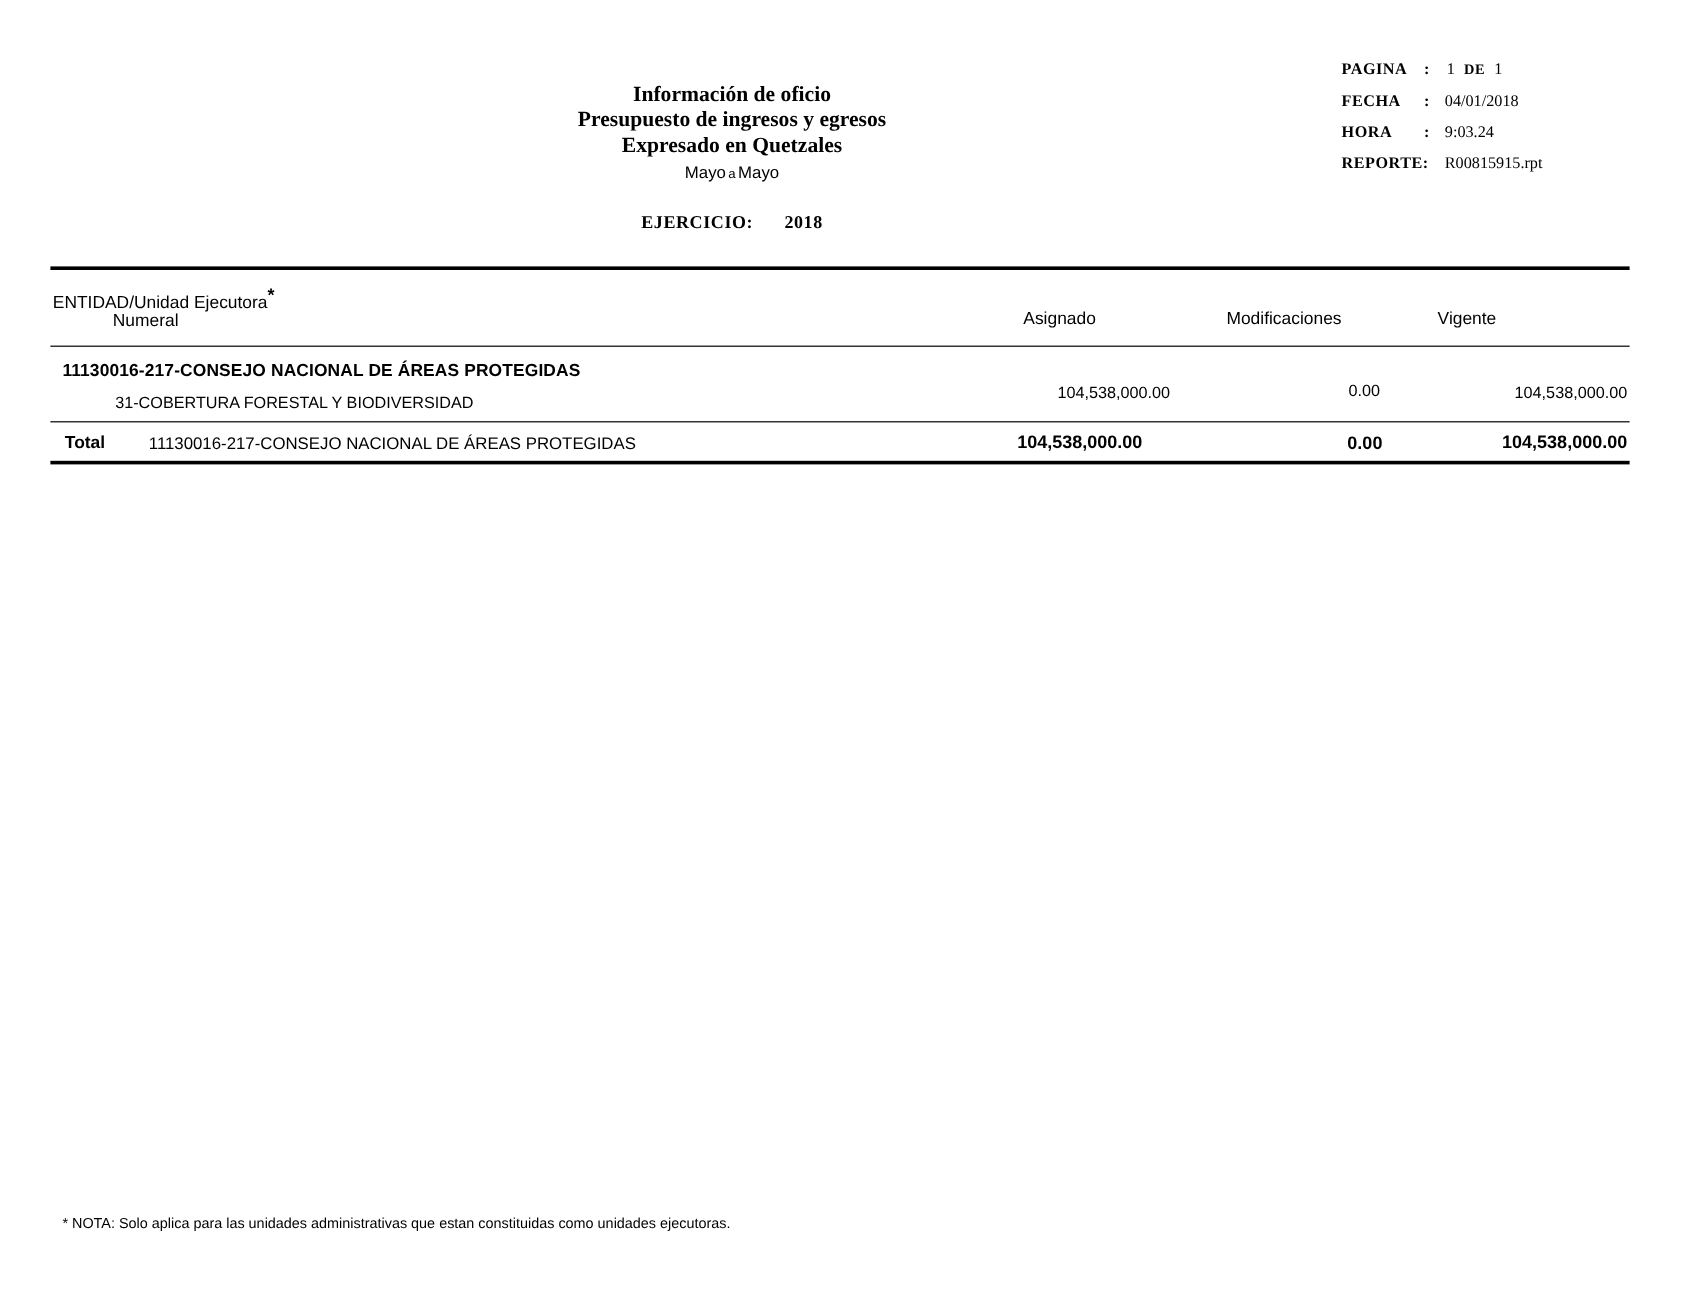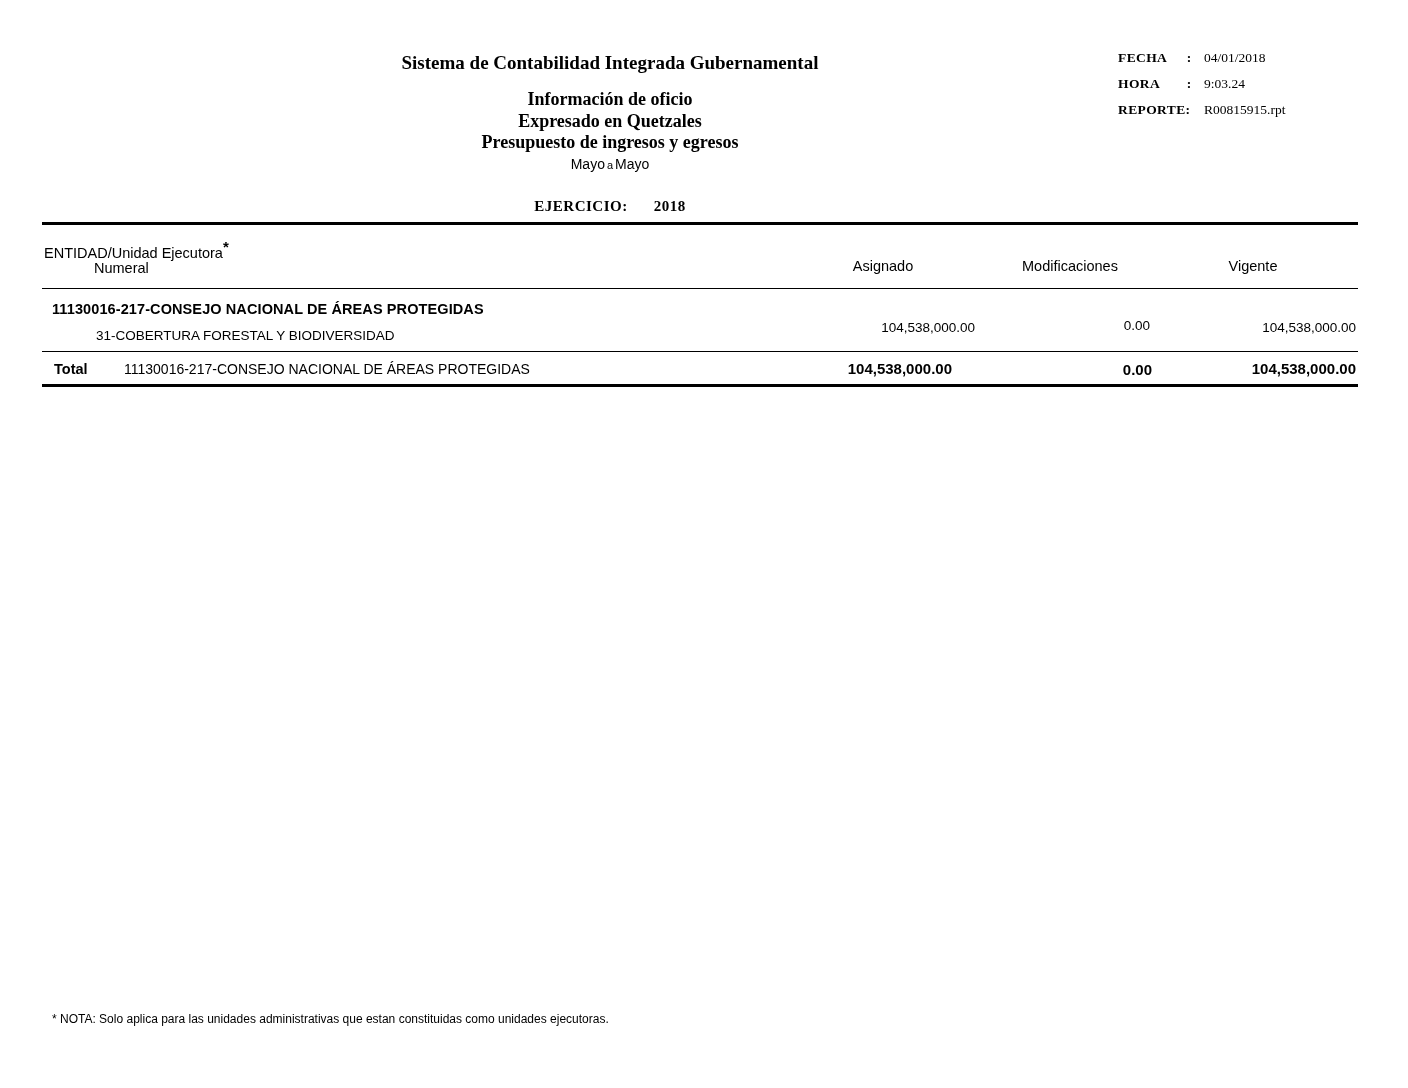--- a/index.html
+++ b/index.html
@@ -126,21 +126,21 @@
   .col-head {
     position: absolute;
     font-size: 14.5px;
     color: #000;
   }
   .ch-entidad { top: 238px; left: 44px; }
   .ch-entidad .star { font-size: 15px; font-weight: bold; vertical-align: super; }
   .ch-programa { top: 260px; left: 94px; }
   .ch-asignado { top: 258px; left: 828px; width: 110px; text-align: center; }
   .ch-modif    { top: 258px; left: 1000px; width: 140px; text-align: center; }
-  .ch-vigente  { top: 258px; left: 1198px; width: 110px; text-align: center; }
+  .ch-vigente  { top: 258px; left: 1198px; width: 110px; }
 
   .row-entity {
     position: absolute;
     top: 301px;
     left: 52px;
     font-size: 14.5px;
     font-weight: bold;
     letter-spacing: 0.1px;
   }
   .row-program {
@@ -187,34 +187,36 @@
     top: 1012px;
     left: 52px;
     font-size: 12px;
   }
 </style>
 </head>
 <body>
 
 <div class="doc-header">
   <div class="title-stack">
-    <div class="t-serif-bold title-1">Sistema de Contabilidad Integrada Gubernamental</div>
     <div class="t-serif-bold title-2">Información de oficio</div>
+    <div class="t-serif-bold title-4">Presupuesto de ingresos y egresos</div>
     <div class="t-serif-bold title-5">Expresado en Quetzales</div>
-    <div class="t-serif-bold title-4">Presupuesto de ingresos y egresos</div>
     <div class="title-period">
       <span>Mayo</span><span class="sep">a</span><span>Mayo</span>
     </div>
     <div class="ejercicio">
       <span>EJERCICIO:</span><span class="ej-val">2018</span>
     </div>
   </div>
 </div>
 
 <div class="meta">
+  <div class="meta-row pagina">
+    <span class="meta-label">PAGINA</span><span class="meta-colon">:</span><span class="pagina-num">1</span><span class="pagina-de">DE</span><span class="pagina-tot">1</span>
+  </div>
   <div class="meta-row fecha">
     <span class="meta-label">FECHA</span><span class="meta-colon">:</span><span class="meta-value">04/01/2018</span>
   </div>
   <div class="meta-row hora">
     <span class="meta-label">HORA</span><span class="meta-colon">:</span><span class="meta-value">9:03.24</span>
   </div>
   <div class="meta-row reporte">
     <span class="meta-label">REPORTE:</span><span class="meta-value">R00815915.rpt</span>
   </div>
 </div>

